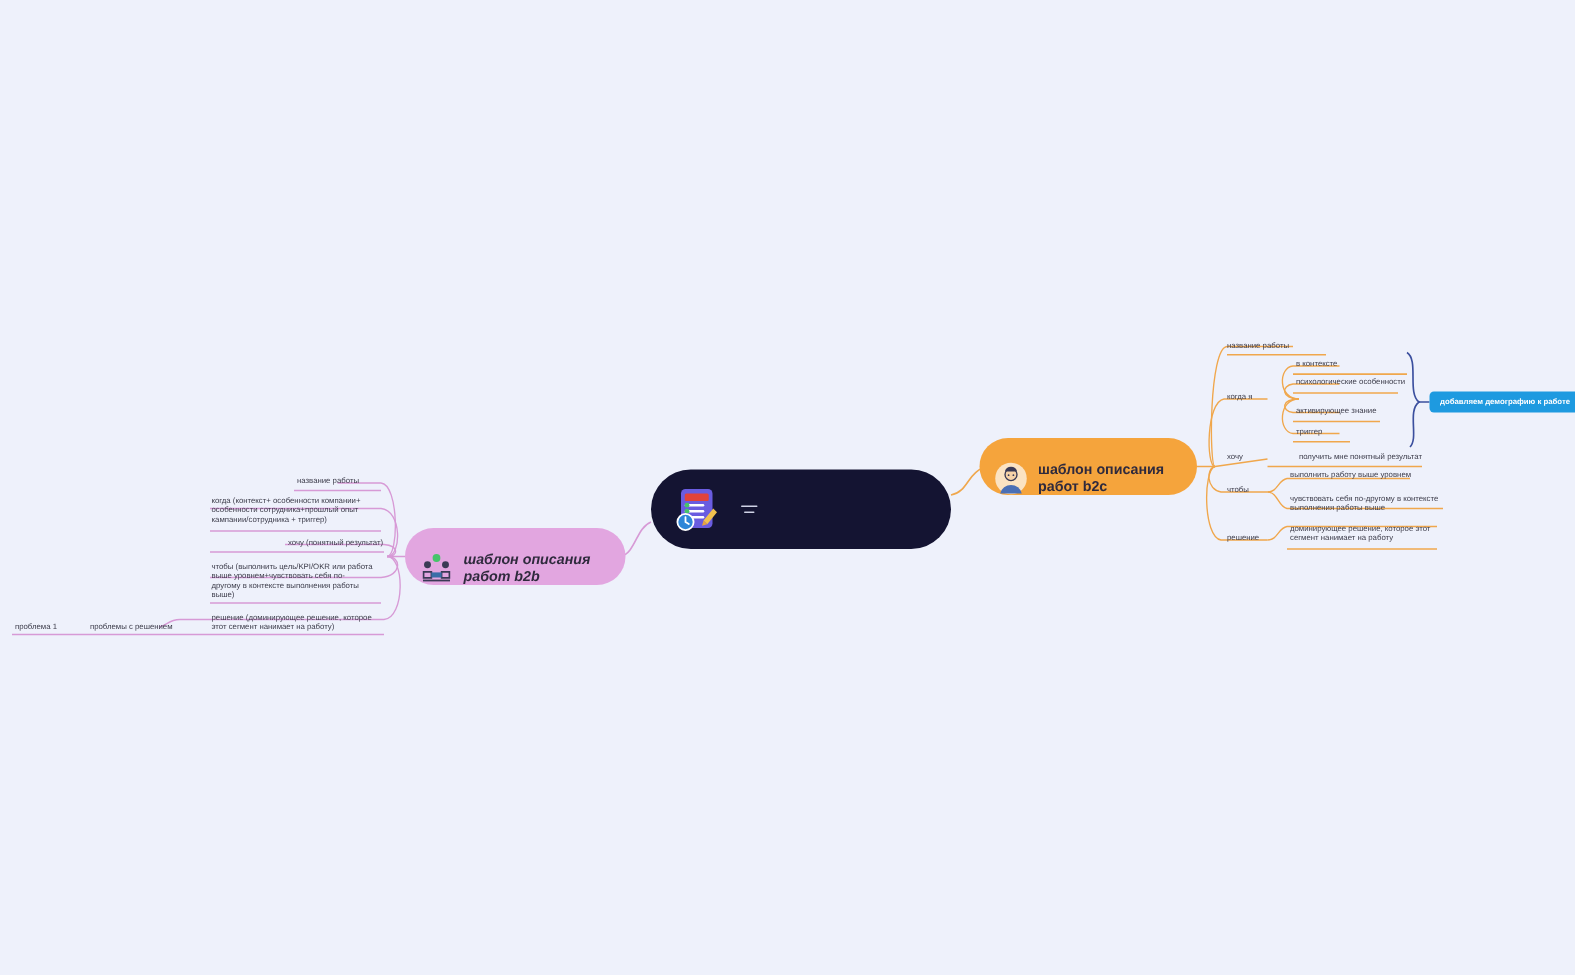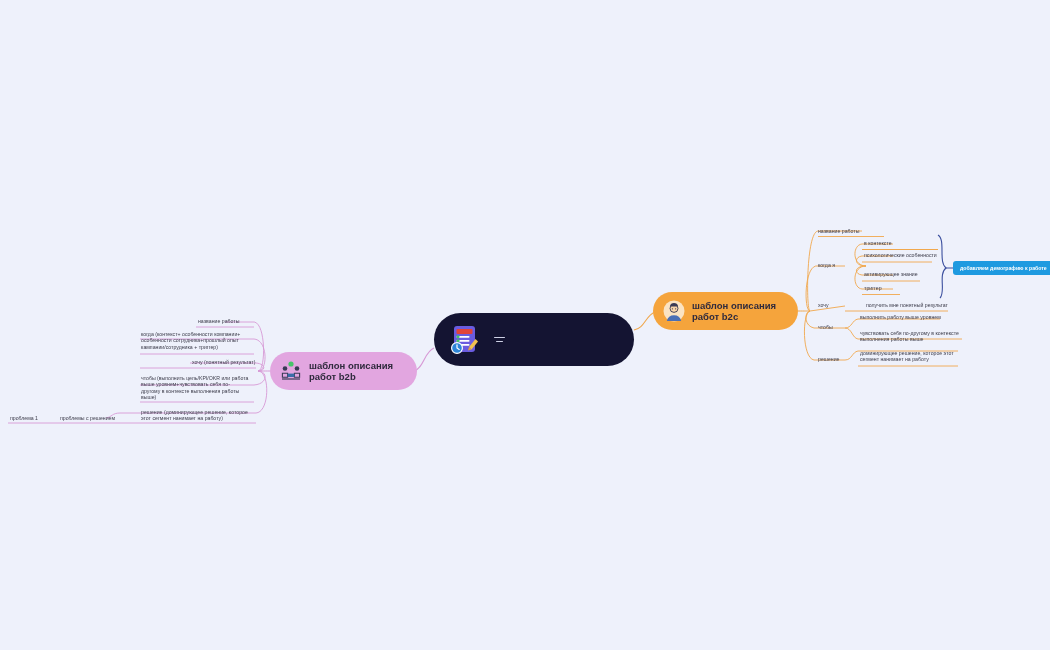--- a/index.html
+++ b/index.html
@@ -73,41 +73,42 @@
     background: #cfd2e6;
     margin: 2.5px 0;
     border-radius: 1px;
   }
   .hamburger span:last-child { width: 70%; margin-left: 15%; }
 
   
   .branch-node {
     position: absolute;
     display: flex;
-    align-items: center;
+    align-items: flex-end;
     border-radius: 22px;
     height: 38px;
     padding: 0 14px 0 10px;
     box-sizing: border-box;
     font-size: 9.5px;
     font-weight: 700;
   }
   .branch-node .bn-icon {
     width: 22px;
     height: 22px;
     flex: 0 0 22px;
     margin-right: 7px;
     position: relative;
   }
   #node-b2b {
     left: 270px;
     top: 352px;
     width: 147px;
     background: #e2a6e0;
     color: #2f2a3d;
+    font-style: italic;
   }
   #node-b2c {
     left: 653px;
     top: 292px;
     width: 145px;
     background: #f5a43c;
     color: #2f2a3d;
   }
 
   

